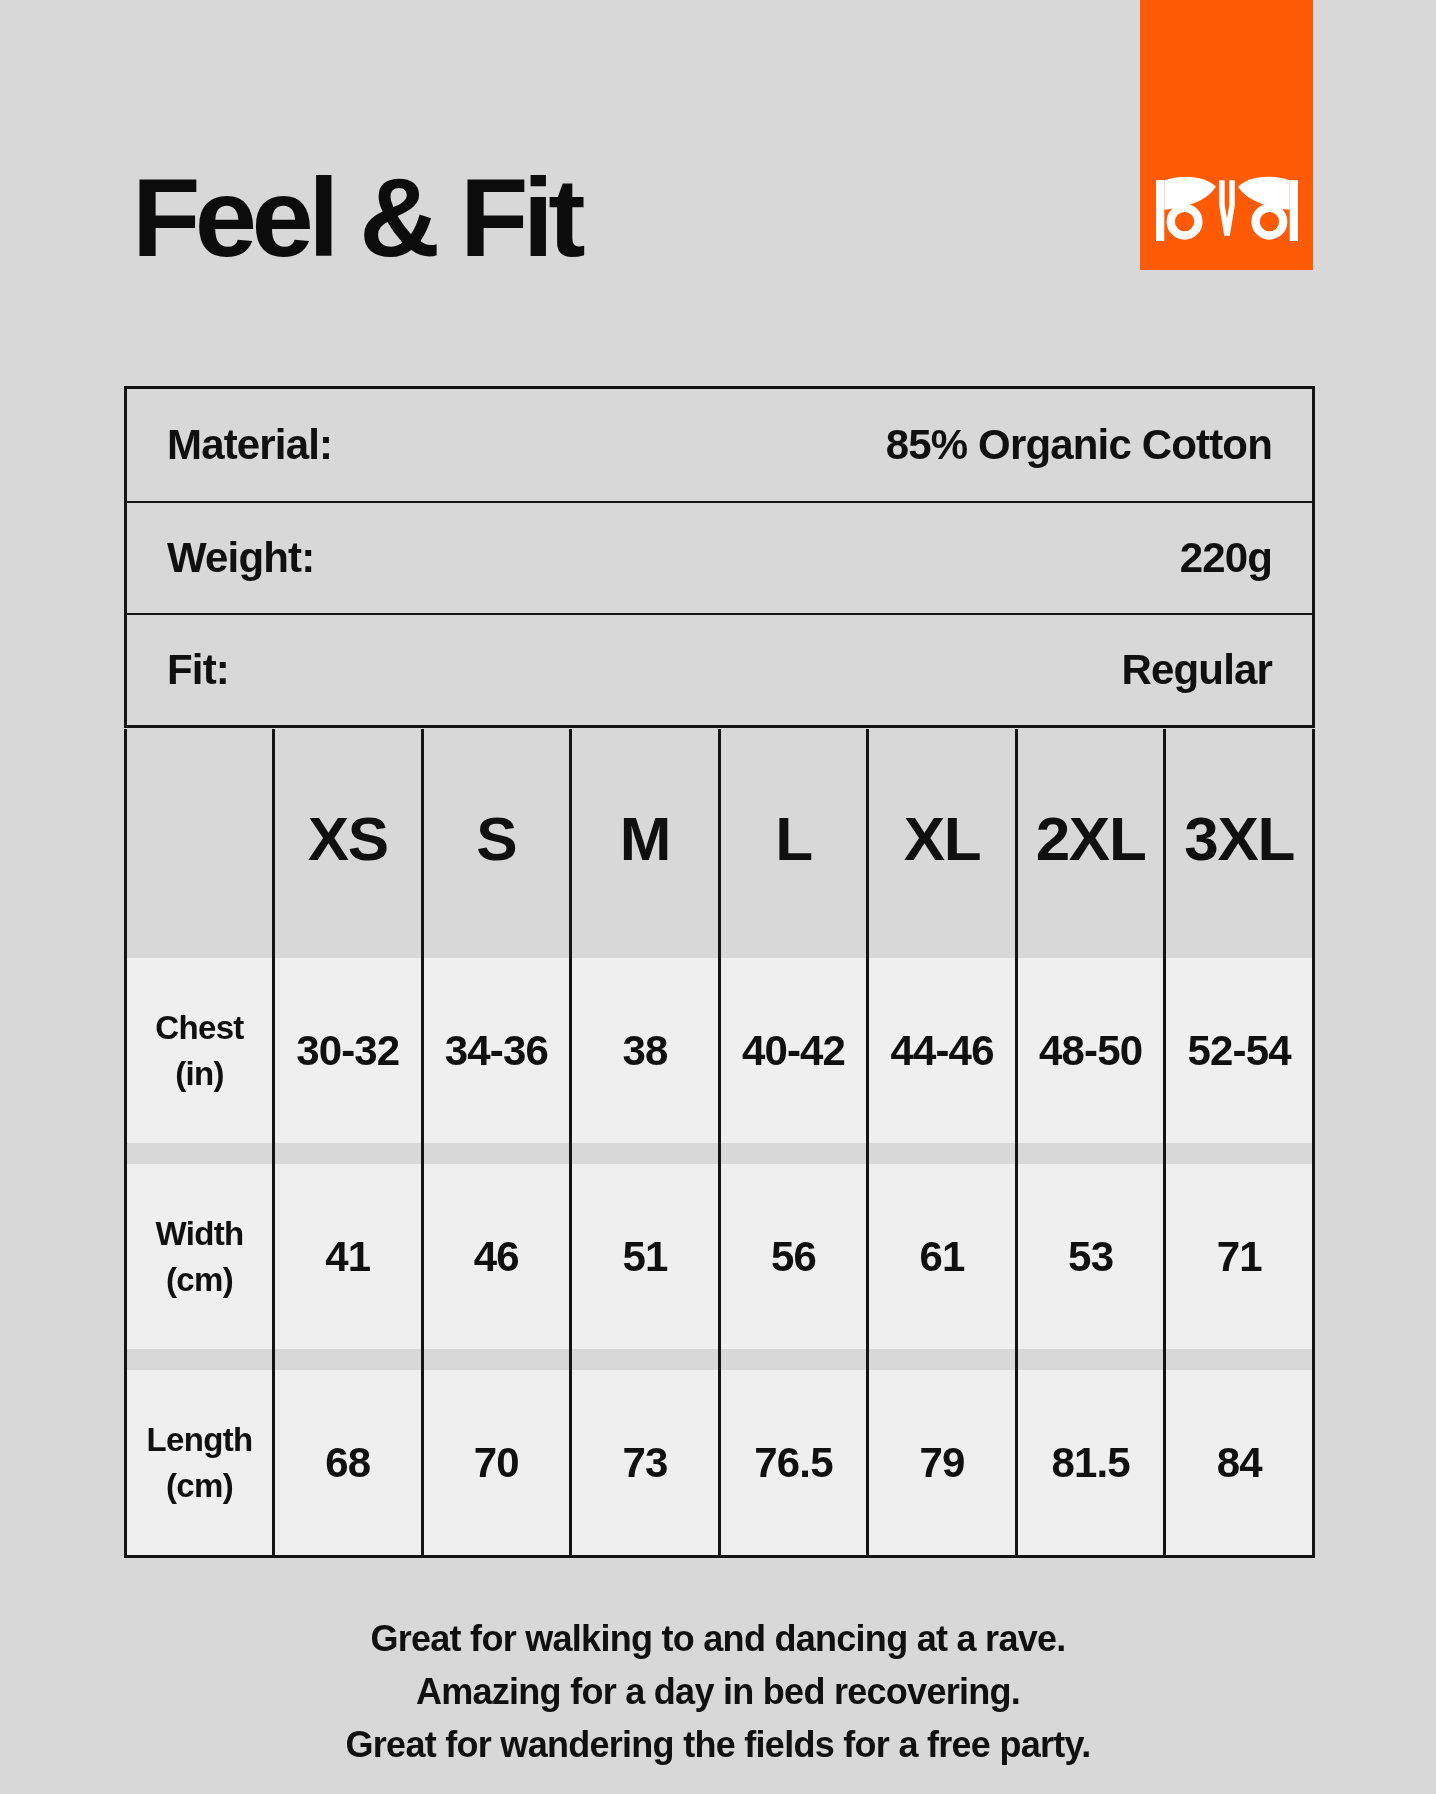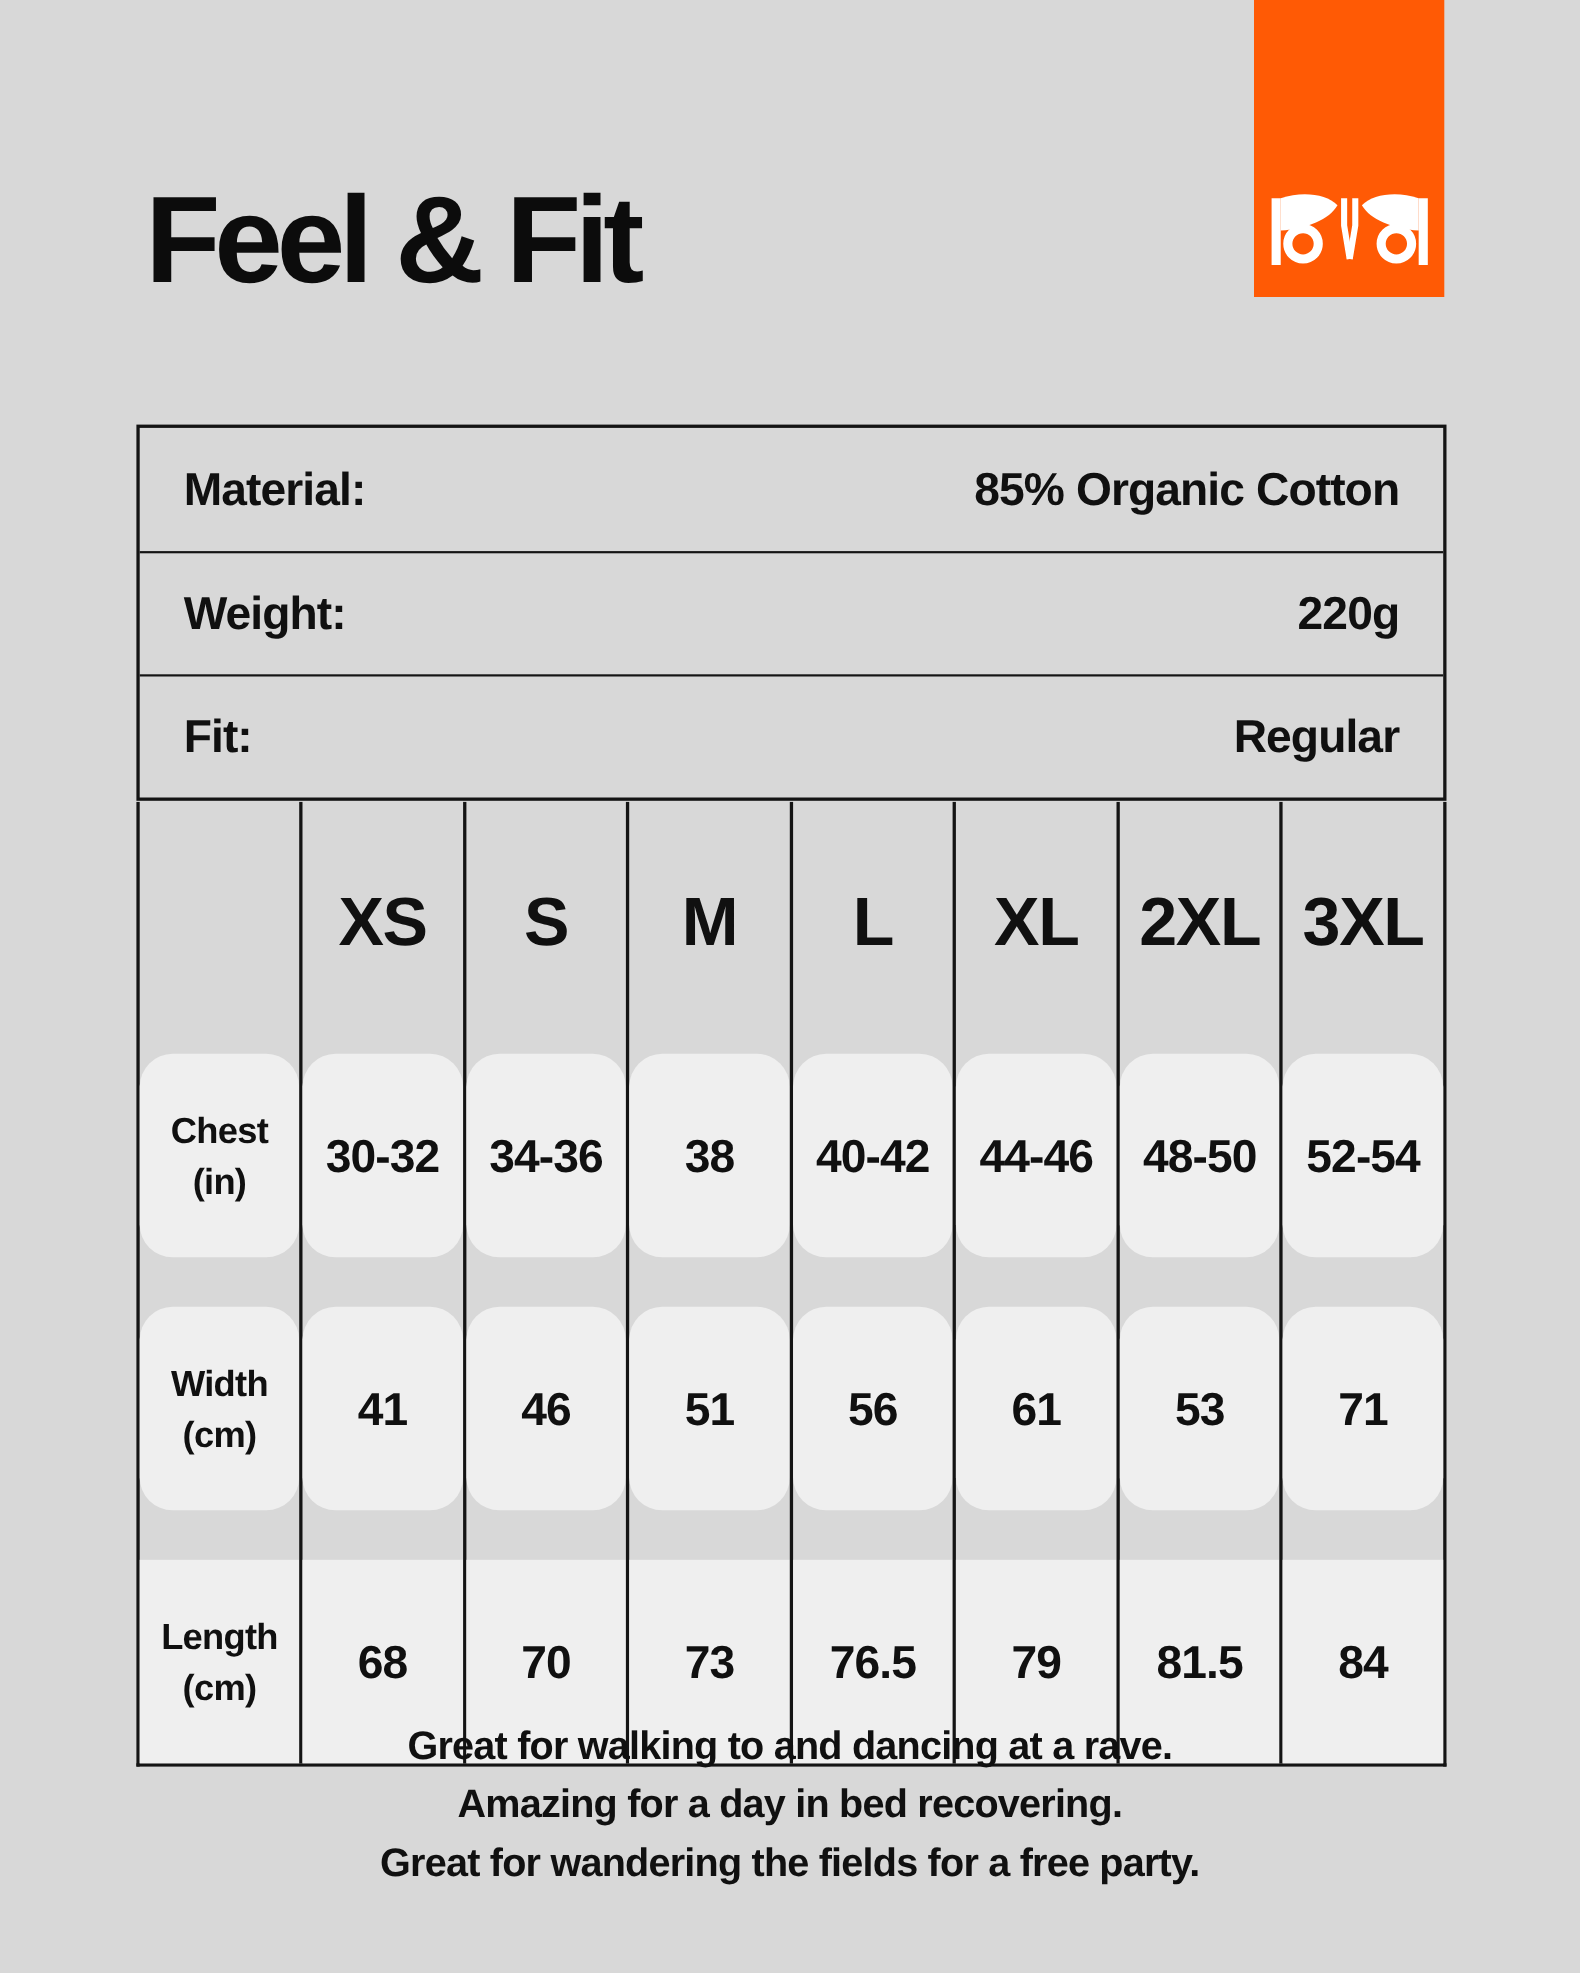--- a/index.html
+++ b/index.html
@@ -59,26 +59,26 @@
   .hcell{
     height:218px;
     display:flex;align-items:center;justify-content:center;
     font-size:62px;font-weight:bold;letter-spacing:-0.02em;
   }
   .cell{
     height:185px;background:var(--cell);
     display:flex;flex-direction:column;align-items:center;justify-content:center;
     text-align:center;
   }
-  .cell.gap-after{margin-bottom:34px;border-radius:30px;}
+  .cell.gap-after{margin-bottom:10px;}
   .val{font-size:42px;font-weight:bold;letter-spacing:-0.02em;}
   .rowlab{font-size:33px;font-weight:bold;line-height:1.38;letter-spacing:-0.02em;}
   
   .footer{
-    position:absolute;left:0;top:1560px;width:1436px;
+    position:absolute;left:0;top:1612px;width:1436px;
     text-align:center;
     font-size:36px;font-weight:bold;line-height:53px;letter-spacing:-0.02em;
   }
 </style>
 </head>
 <body>
 
 <div class="page">
 
   <div class="title">Feel &amp; Fit</div>

